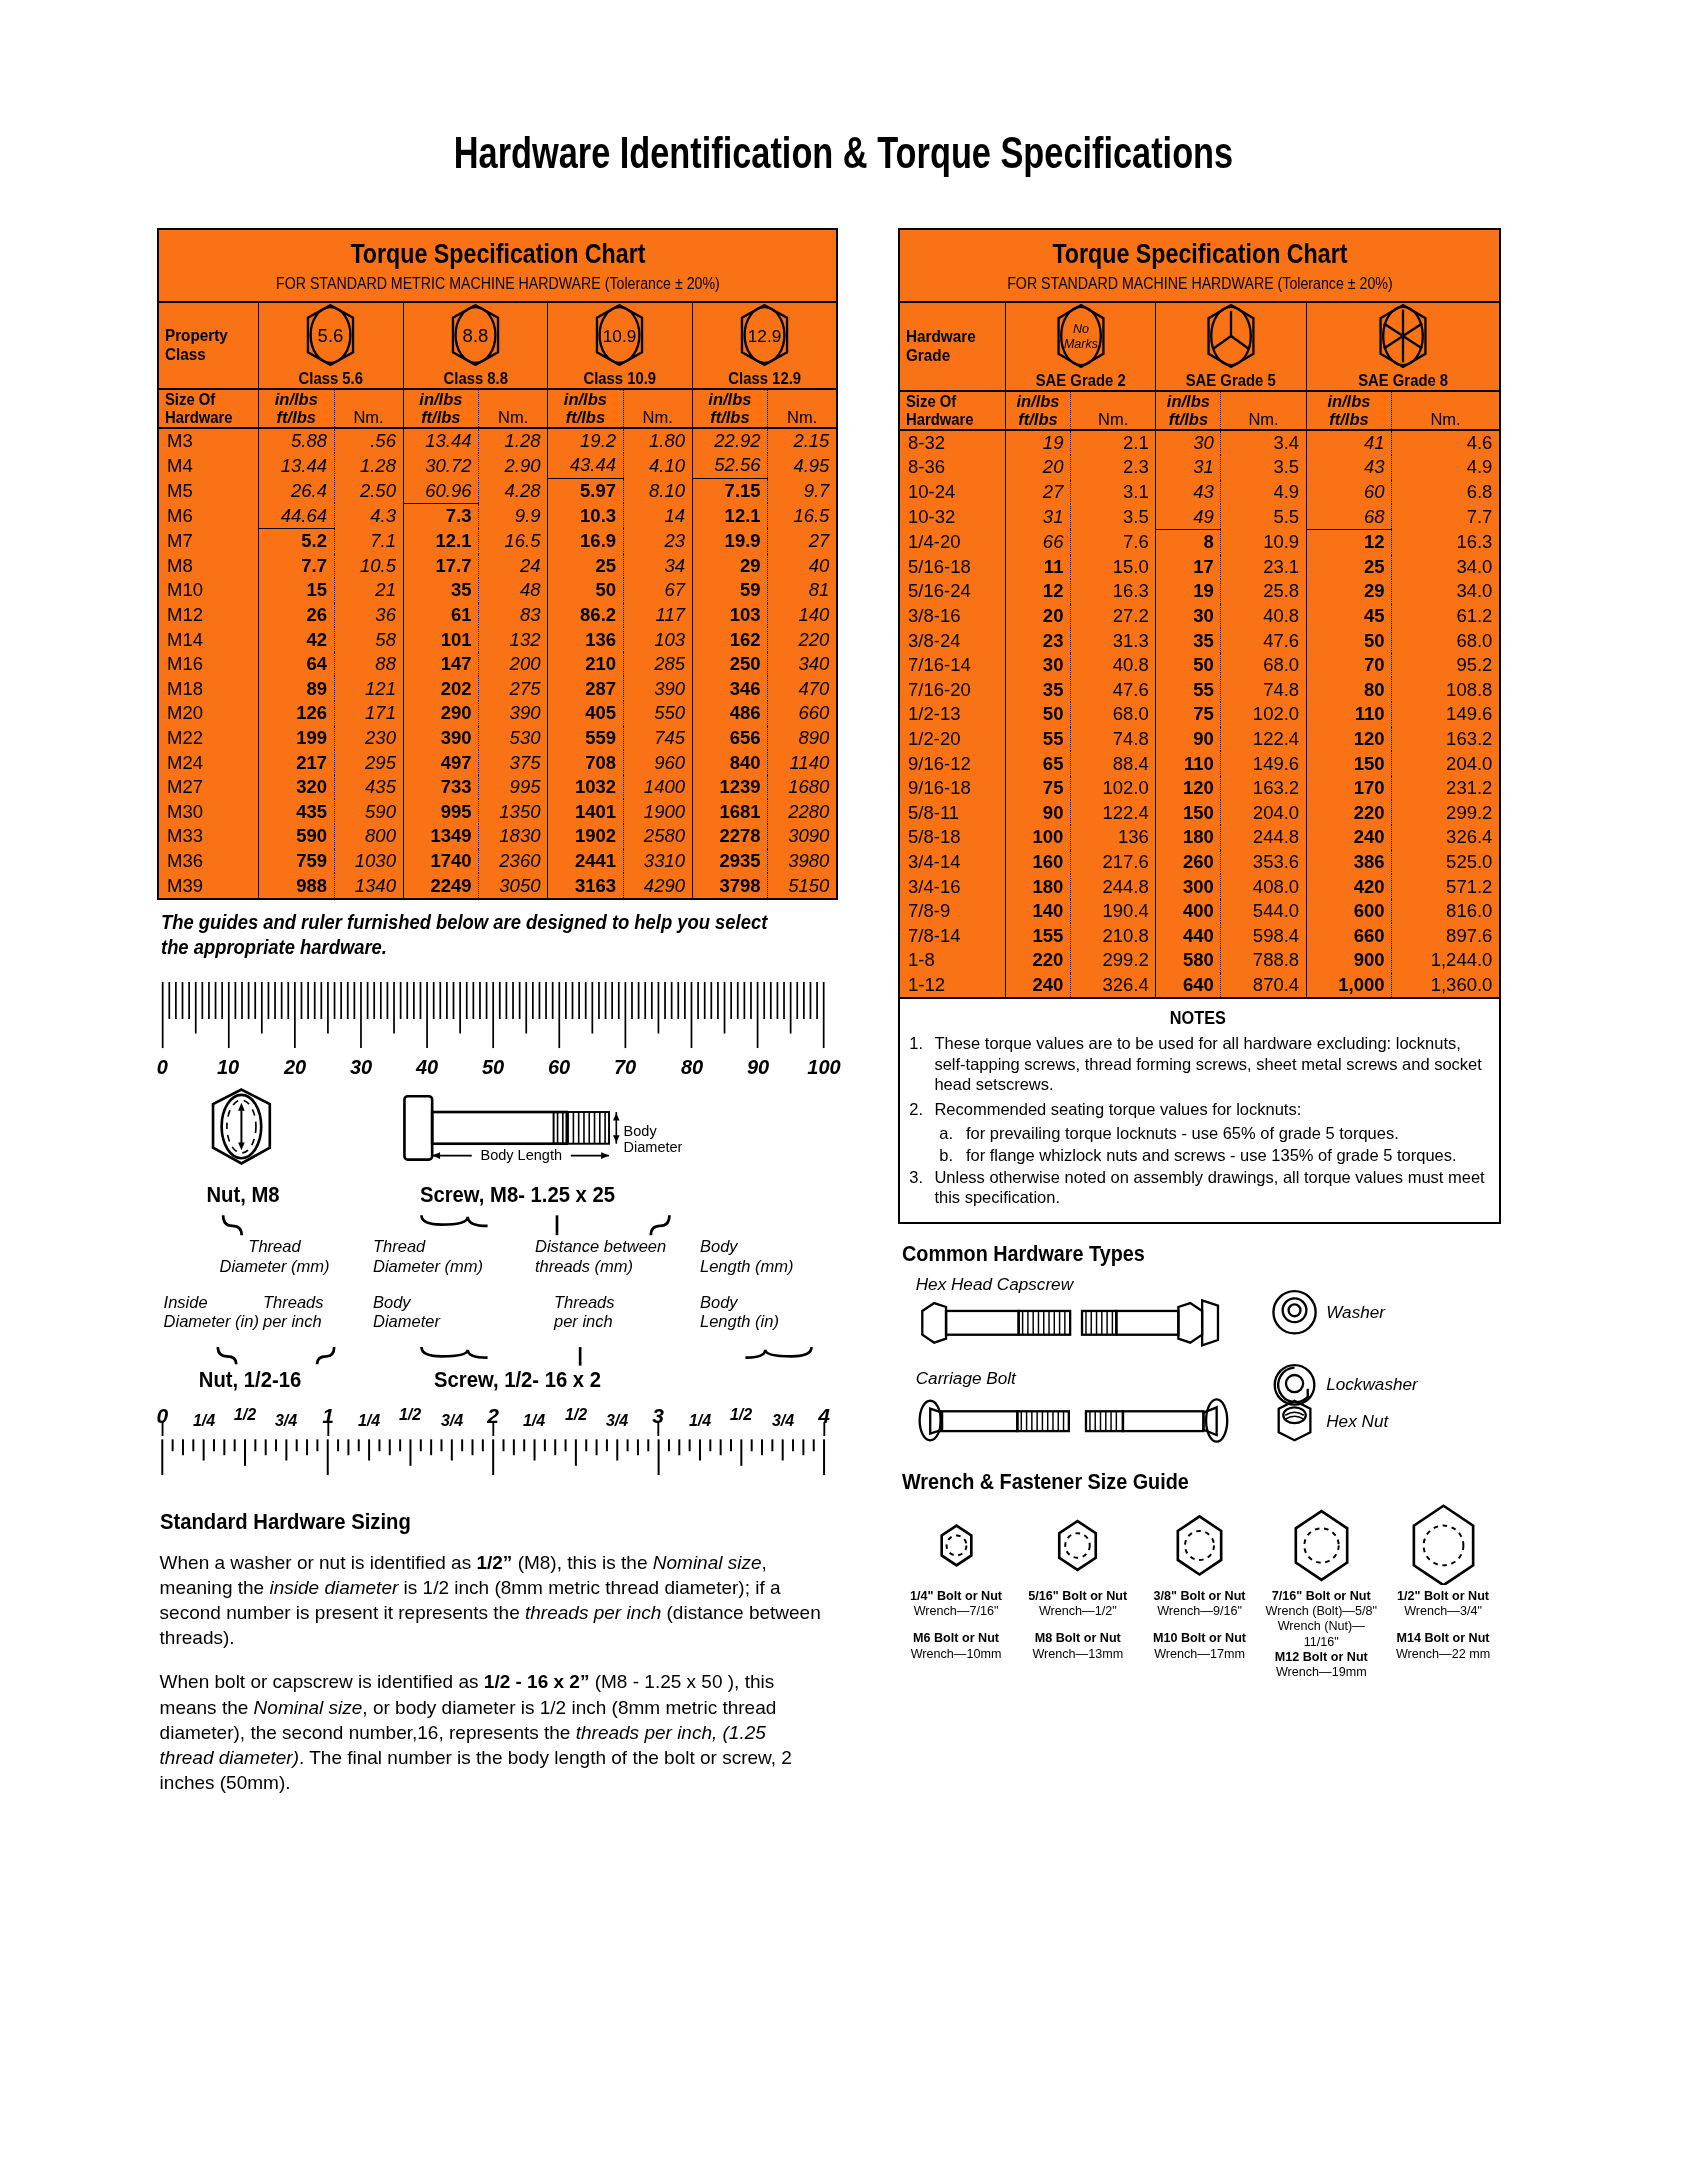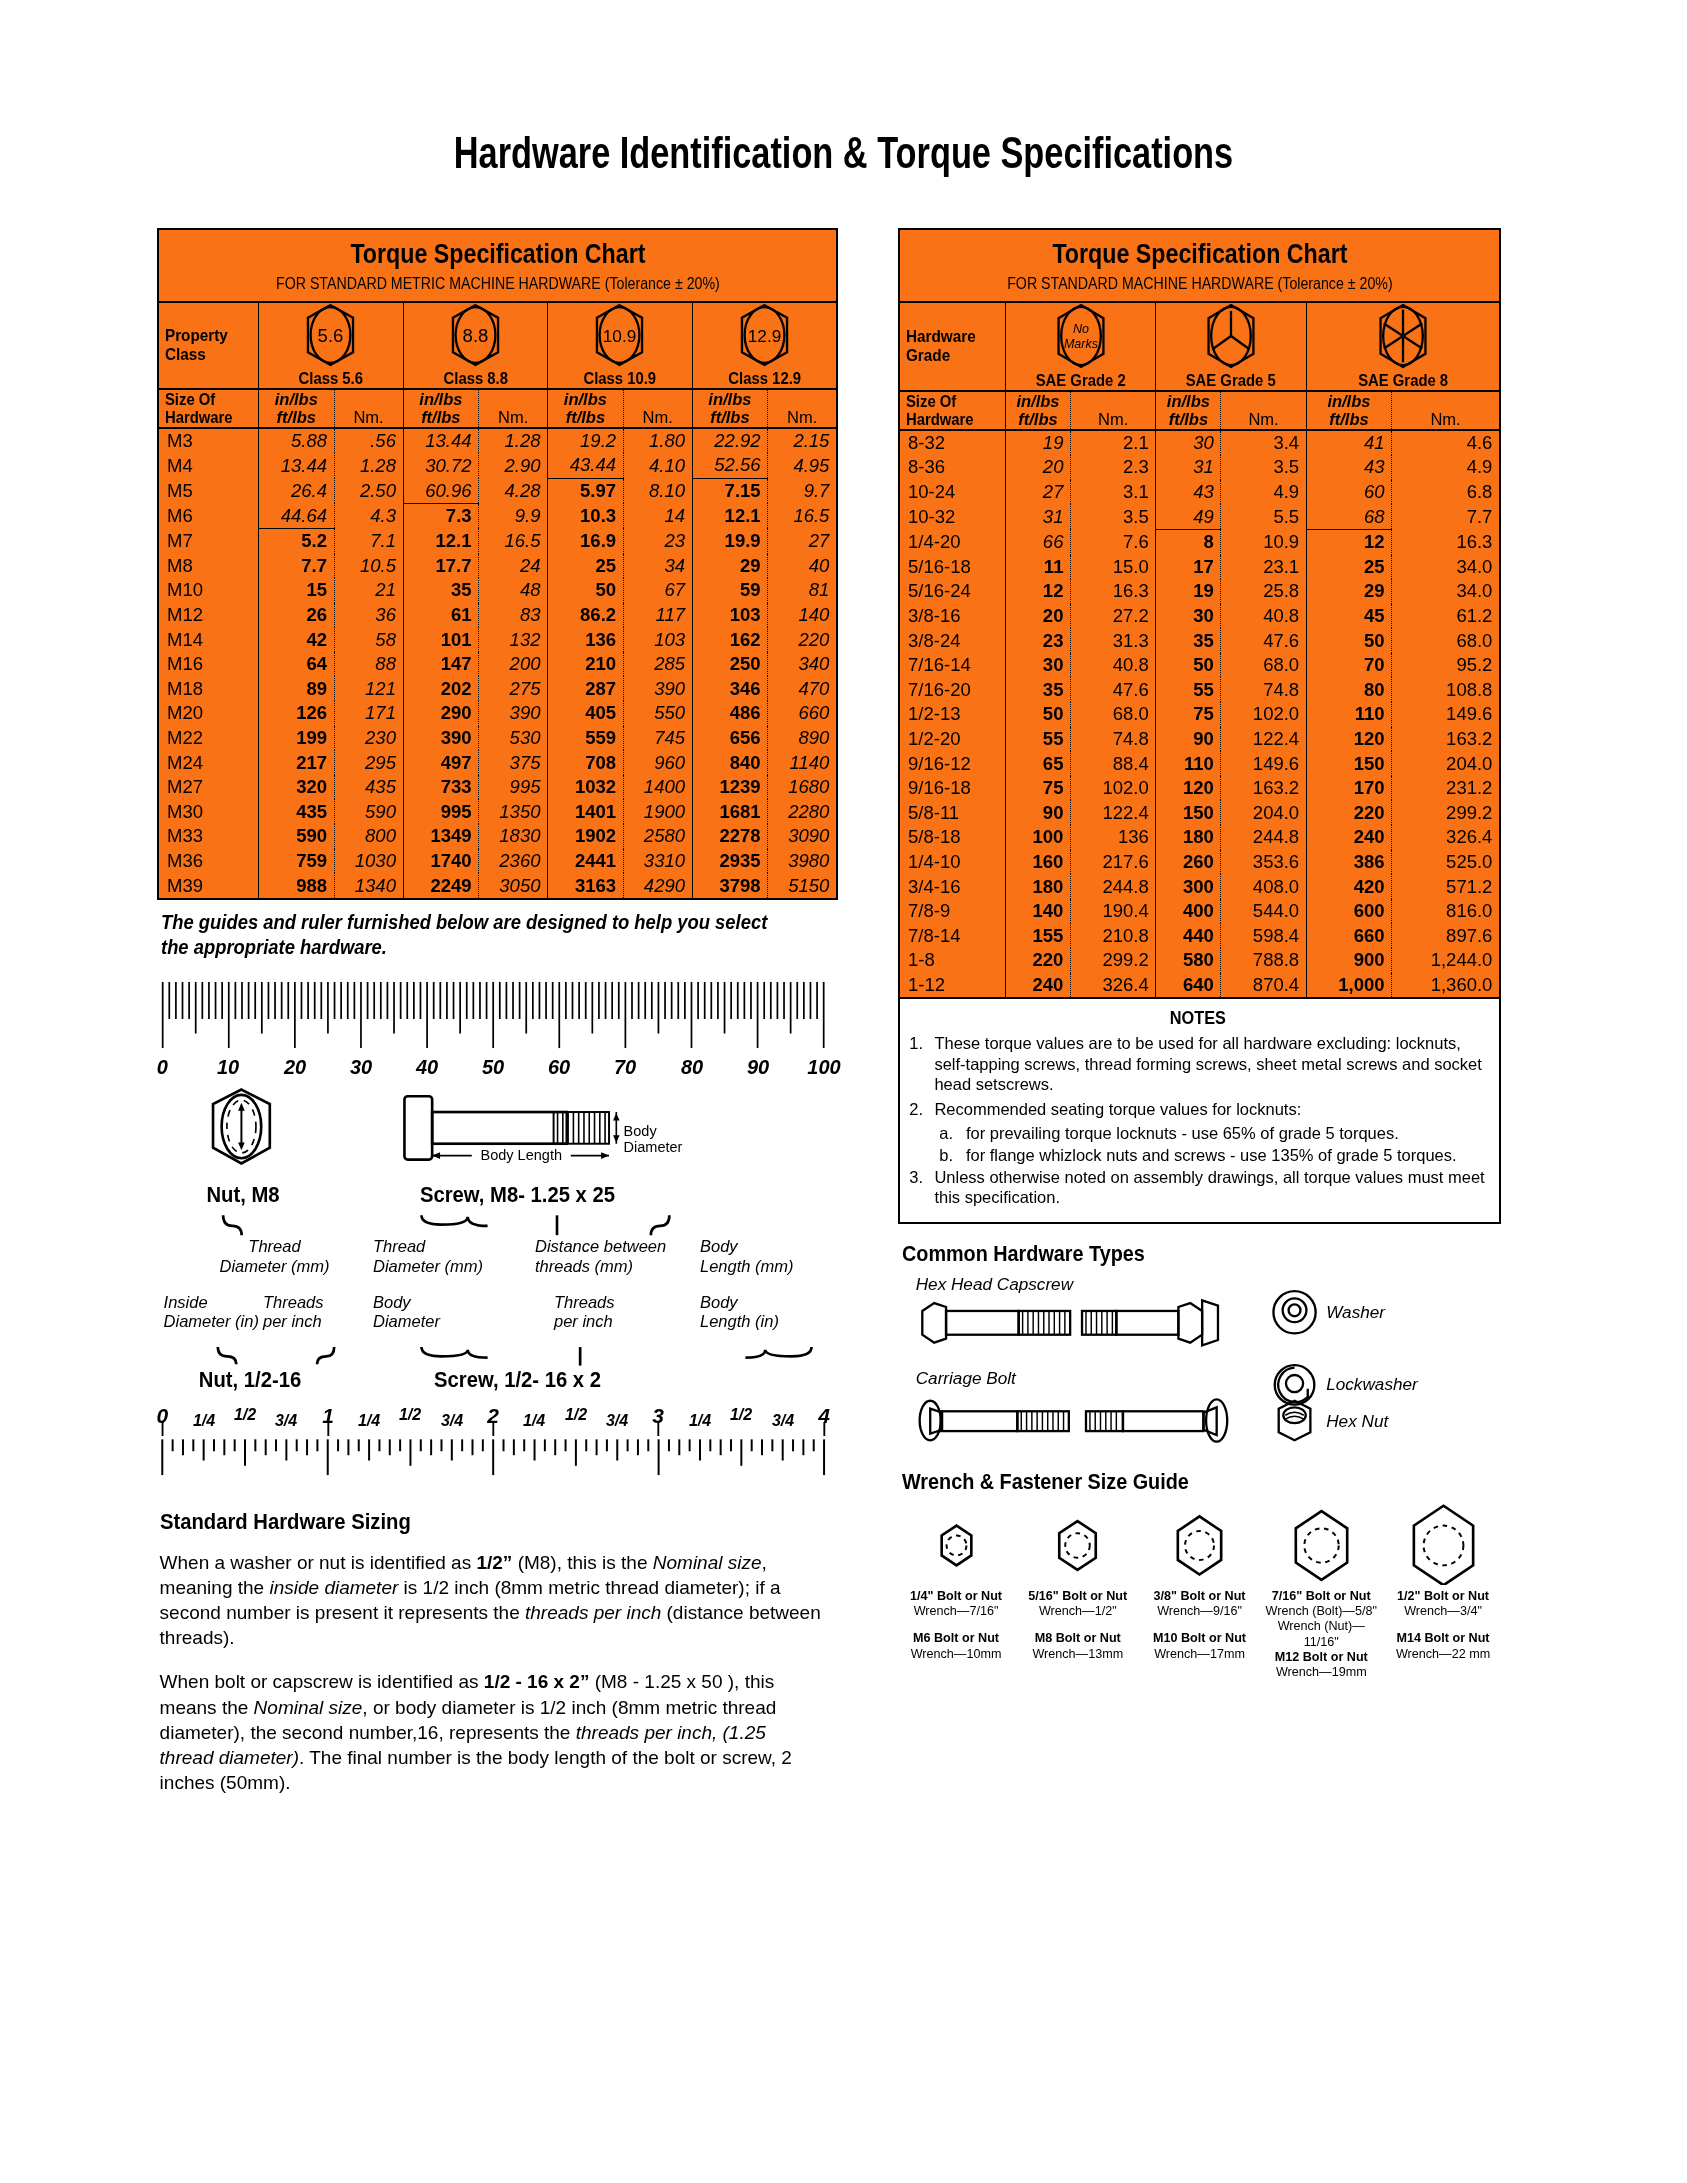--- a/index.html
+++ b/index.html
@@ -975,21 +975,21 @@
               <tr>
                 <td class="sizecell">5/8-18</td>
                 <td class="dot bold">100</td>
                 <td class="">136</td>
                 <td class="dot bold">180</td>
                 <td class="">244.8</td>
                 <td class="dot bold">240</td>
                 <td class="">326.4</td>
               </tr>
               <tr>
-                <td class="sizecell">1/4-10</td>
+                <td class="sizecell">3/4-14</td>
                 <td class="dot bold">160</td>
                 <td class="">217.6</td>
                 <td class="dot bold">260</td>
                 <td class="">353.6</td>
                 <td class="dot bold">386</td>
                 <td class="">525.0</td>
               </tr>
               <tr>
                 <td class="sizecell">3/4-16</td>
                 <td class="dot bold">180</td>

